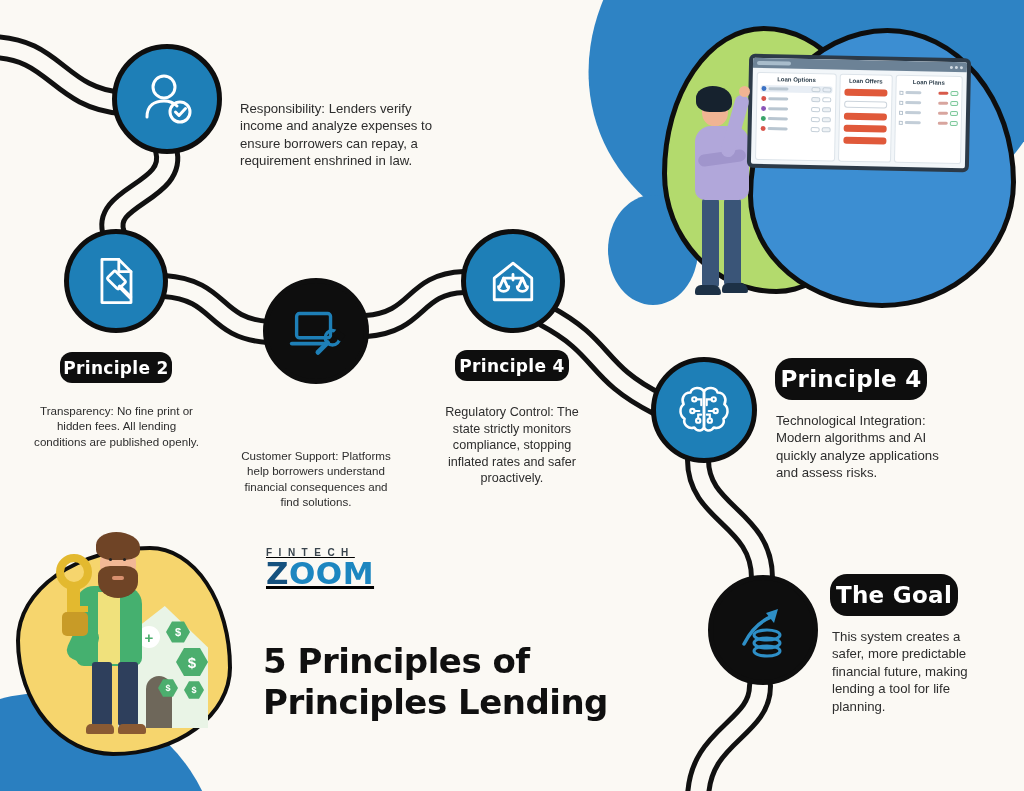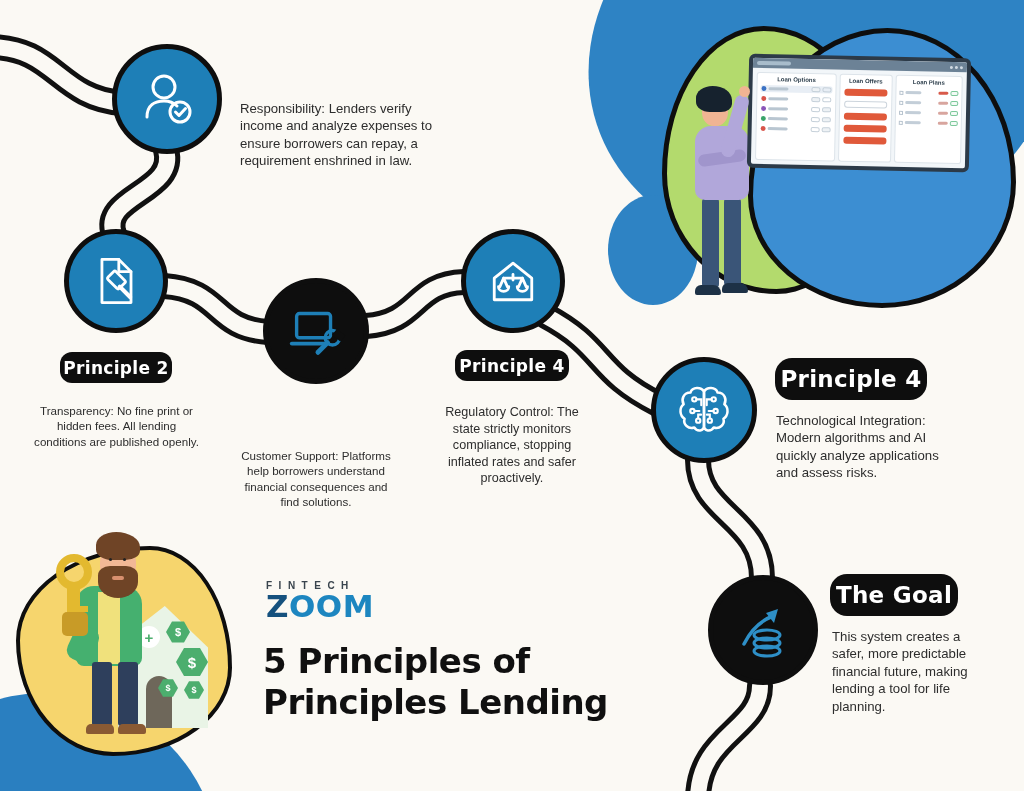--- a/index.html
+++ b/index.html
@@ -41,21 +41,21 @@
   #pillG { left:830px; top:574px; width:128px; height:42px; }
 
   #node1 { left:112px; top:44px;  width:110px; height:110px; }
   #node2 { left:64px;  top:229px; width:104px; height:104px; }
   #node3 { left:263px; top:278px; width:106px; height:106px; }
   #node4 { left:461px; top:229px; width:104px; height:104px; }
   #node5 { left:651px; top:357px; width:106px; height:106px; }
   #nodeG { left:708px; top:575px; width:110px; height:110px; }
 
   
-  .logo { position:absolute; left:266px; top:580px; z-index:4; }
+  .logo { position:absolute; left:266px; top:547px; z-index:4;text-decoration:underline; }
   .logo-fintech { font-size:10px; font-weight:bold; letter-spacing:6.5px; color:#39444d; }
   .logo-zoom { font-size:31px; font-weight:bold; font-family:"DejaVu Sans", sans-serif;
                color:#1d86c0; line-height:1; letter-spacing:.5px; }
   .logo-zoom::first-letter { color:#15517e; }
   .title { position:absolute; left:263px; top:641px; z-index:4; font-family:"DejaVu Sans", sans-serif;
            font-weight:bold; font-size:34px; color:#101010; line-height:1.22; letter-spacing:-.5px; }
 
   
   .corner-blob { position:absolute; left:-130px; top:693px; width:350px; height:350px;
                  border-radius:50%; background:#2a7fc0; z-index:1; }

